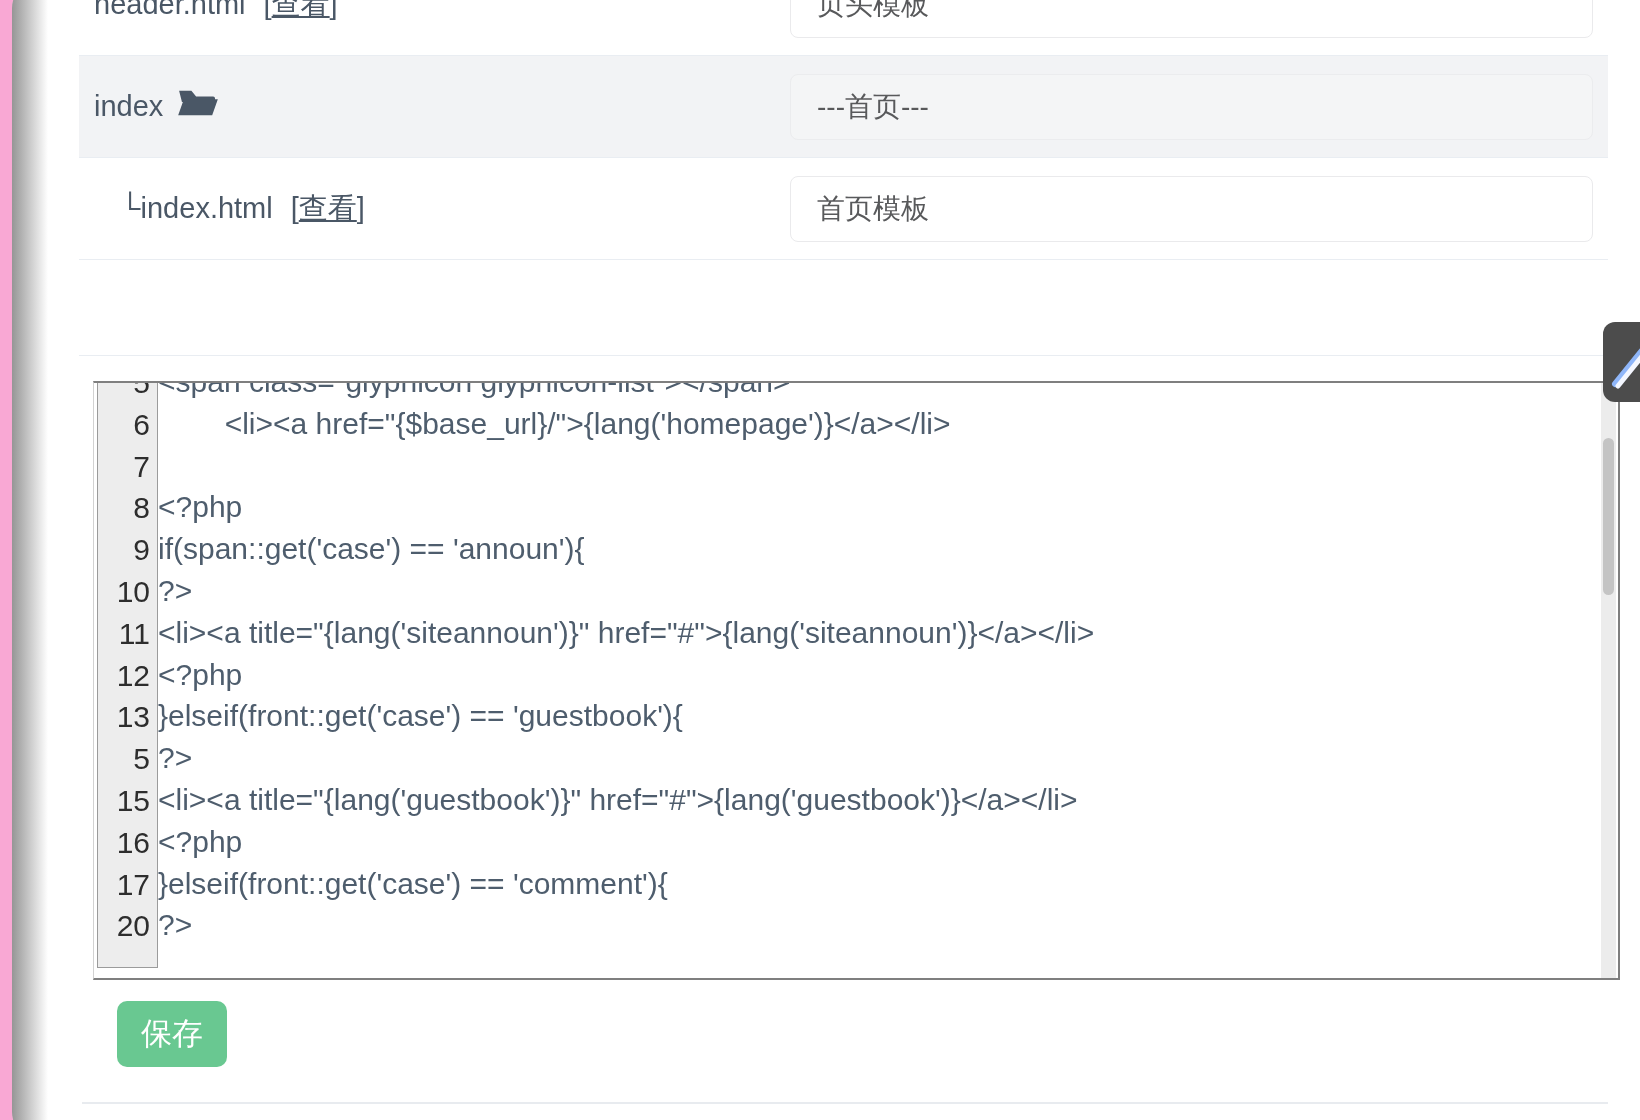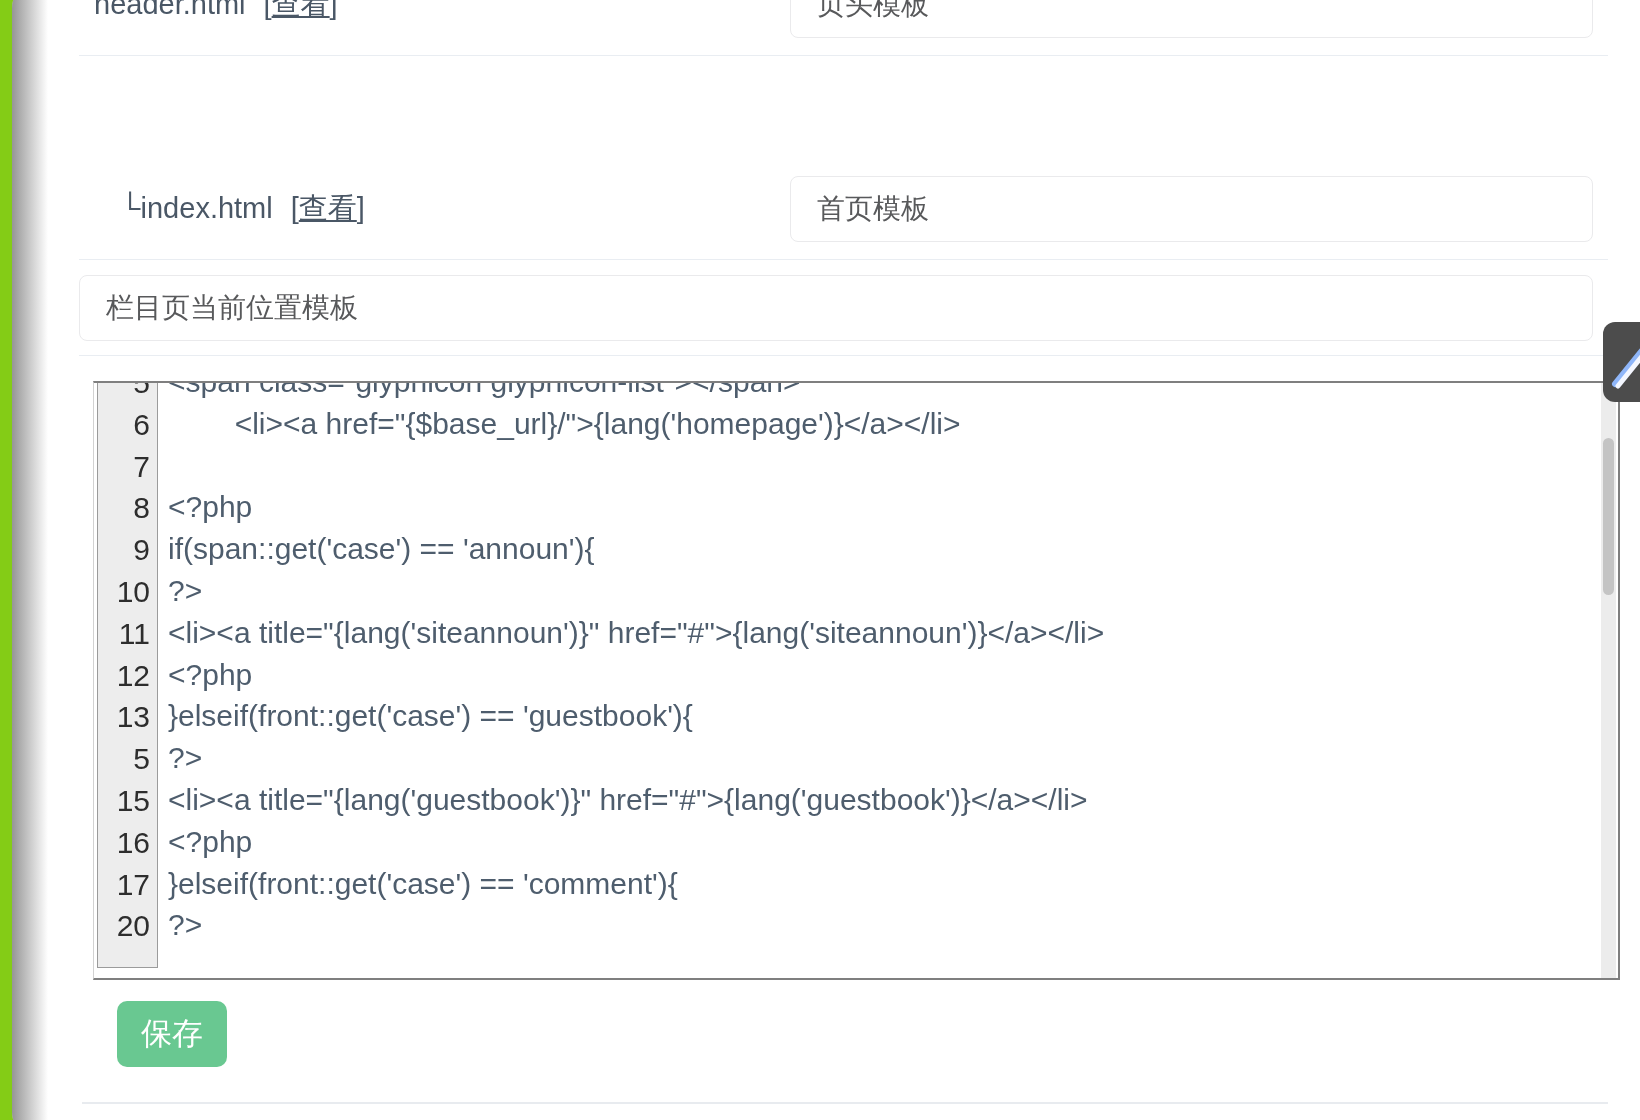--- a/index.html
+++ b/index.html
@@ -1,18 +1,18 @@
 <!DOCTYPE html>
 <html><head>
 <meta charset="utf-8">
 <style>
   * { margin:0; padding:0; box-sizing:border-box; }
   html,body { background:#0f0f0f; }
   body { font-family:"Liberation Sans","DejaVu Sans",sans-serif; }
-  .stage { position:relative; width:1640px; height:1120px; overflow:hidden; background:#84cc16; }
+  .stage { position:relative; width:1640px; height:1120px; overflow:hidden; background:#f9a8d4; }
 
   
   .panel { position:absolute; left:12px; top:-20px; right:-24px; bottom:-20px;
            background:#ffffff; border-radius:28px; }
   .edge-shadow { position:absolute; left:12px; top:-20px; bottom:-20px; width:36px;
            background:linear-gradient(to right, rgba(35,35,35,.48), rgba(35,35,35,0));
            border-radius:28px 0 0 28px; pointer-events:none; }
 
   
   .frow { position:absolute; left:79px; width:1529px; display:flex; align-items:center;
@@ -36,21 +36,21 @@
 
   
   .editor { position:absolute; left:93px; top:381px; width:1527px; height:599px;
             border:2px solid #7f7f7f; border-left:1px solid #d2d2d2; background:#fff;
             overflow:hidden; }
   .escroll { position:absolute; left:3px; top:-22px; right:16px; display:flex; }
   .gutter { flex:none; width:61px; background:#ededed; border:1px solid #9b9b9b;
             padding-bottom:20px; }
   .ln { height:41.8px; line-height:41.8px; text-align:right; padding-right:7px;
         font-size:30px; color:#2d2d2d; }
-  .codecol { flex:1; padding-left:10px; }
+  .codecol { flex:1; }
   .cl { height:41.8px; line-height:41.8px; font-size:30px; color:#4e5d6d; white-space:pre; }
 
   
   .sb-track { position:absolute; left:1601px; top:383px; width:15px; height:595px; background:#ececec; }
   .sb-thumb { position:absolute; left:1603px; top:438px; width:11px; height:157px;
               background:#c4c4c4; border-radius:6px; }
 
   
   .float-btn { position:absolute; left:1603px; top:322px; width:70px; height:80px;
                background:#4c4c4c; border-radius:12px; z-index:5; cursor:pointer; }
@@ -71,36 +71,47 @@
   <div class="frow frow-1">
     <div class="fcell-name">
       <span class="fname">header.html</span>
       <span class="faction"><span>[</span><span class="u">查看</span><span>]</span></span>
     </div>
     <div class="fcell-input">
       <input class="tpl-input" type="text" value="页头模板" style="">
     </div>
   </div>
 
+  <div class="frow frow-2">
+    <div class="fcell-name">
+      <span class="fname">index</span>
+      <span class="folder-ic">
+        <svg width="42" height="34" viewBox="0 0 44 36">
+          <path d="M2,5 h13 l5,6 h18 a2,2 0 0 1 2,2 v4 H5 z" fill="#4a5766"></path>
+          <path d="M1,31 L7,14 h36 l-6,17 z" fill="#4a5766"></path>
+        </svg>
+      </span>
+    </div>
+    <div class="fcell-input">
+      <input class="tpl-input gray" type="text" value="---首页---" style="">
+    </div>
+  </div>
 
   <div class="frow frow-3">
     <div class="fcell-name indented">
       <span class="fname">└</span>
         <span class="fname">index.html</span>
       <span class="faction"><span>[</span><span class="u">查看</span><span>]</span></span>
     </div>
     <div class="fcell-input">
       <input class="tpl-input" type="text" value="首页模板" style="">
     </div>
   </div>
 
   <div class="frow frow-4">
-    <div class="fcell-input">
-      <input class="tpl-input" type="text" value="栏目页当前位置模板" style="">
-    </div>
   </div>
 
   <div class="editor">
     <div class="escroll">
       <div class="gutter">
         <div class="ln">5</div>
         <div class="ln">6</div>
         <div class="ln">7</div>
         <div class="ln">8</div>
         <div class="ln">9</div>

